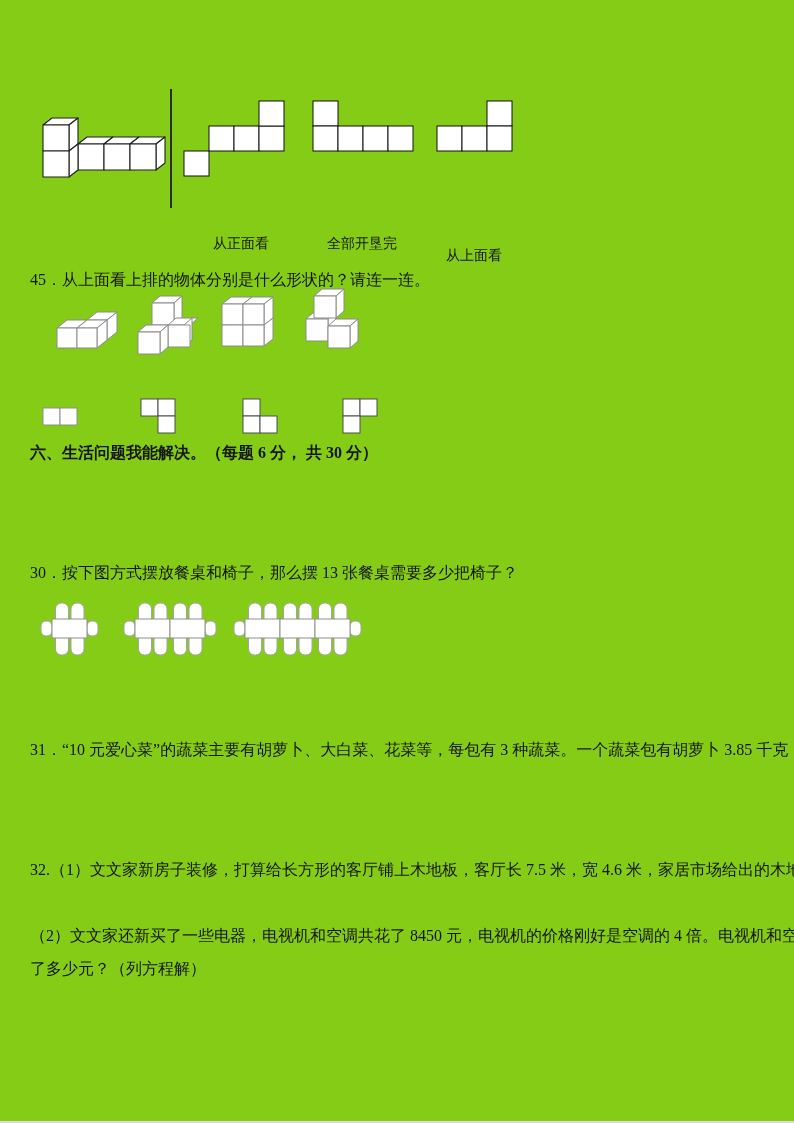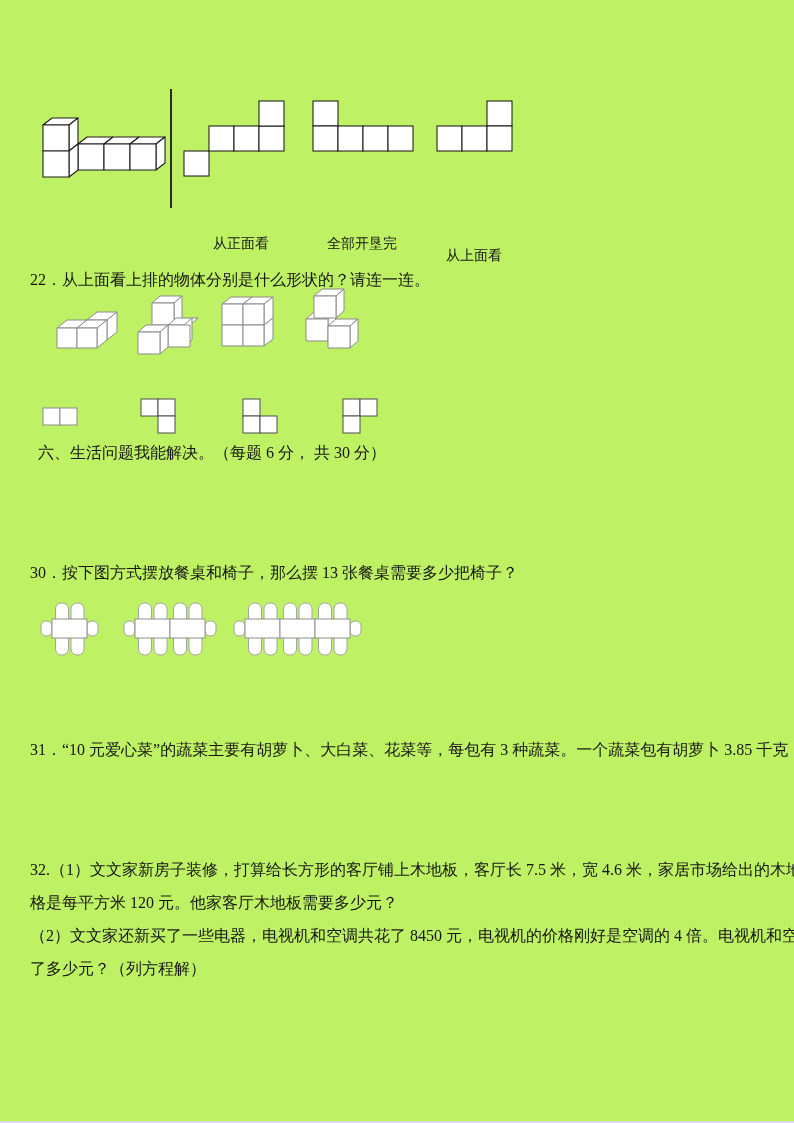--- a/index.html
+++ b/index.html
@@ -1,28 +1,28 @@
 <!DOCTYPE html>
 <html><head>
 <meta charset="utf-8">
 <style>
   html,body{margin:0;padding:0;background:#ffffff;}
   .page{
     position:relative;
     width:794px;height:1123px;
-    background:#bef264;
+    background:#84cc16;
     font-family:"Liberation Serif","DejaVu Serif",serif;
     color:#111;
     overflow:hidden;
     border-bottom:2px solid #dcdcdc;
     box-sizing:border-box;
   }
   .abs{position:absolute;}
   .txt{font-size:16px;line-height:19px;white-space:nowrap;color:#161616;}
-  .bold{font-weight:normal;margin-left:8px;}
+  .bold{font-weight:bold;}
   .viewlabel{font-size:14px;color:#161616;white-space:nowrap;}
   .divider{width:2px;background:#2b2b2b;}
   svg{display:block;}
 </style>
 </head>
 <body>
 
 <div class="page">
 
   <svg class="abs" style="left:40px;top:112px" width="135" height="70" viewBox="0 0 135 70">
@@ -68,21 +68,21 @@
         <rect x="1" y="26" width="25" height="25" fill="#ffffff" stroke="#111111" stroke-width="1"></rect>
         <rect x="26" y="26" width="25" height="25" fill="#ffffff" stroke="#111111" stroke-width="1"></rect>
         <rect x="51" y="26" width="25" height="25" fill="#ffffff" stroke="#111111" stroke-width="1"></rect>
       </svg>
     </div>
 
   <div class="abs viewlabel" style="left:213px;top:235px">从正面看</div>
   <div class="abs viewlabel" style="left:327px;top:235px">全部开垦完</div>
   <div class="abs viewlabel" style="left:446px;top:247px">从上面看</div>
 
-  <div class="abs txt" style="left:30px;top:270px">22．从上面看上排的物体分别是什么形状的？请连一连。</div>
+  <div class="abs txt" style="left:30px;top:270px">45．从上面看上排的物体分别是什么形状的？请连一连。</div>
 
   <svg class="abs" style="left:52px;top:305px" width="70" height="50" viewBox="0 0 70 50">
     <g fill="#ffffff" stroke="#8a8a8a" stroke-width="1" stroke-linejoin="round">
       <polygon points="35,15 55,15 65,7 45,7"></polygon>
       <polygon points="55,15 65,7 65,27 55,35"></polygon>
       <polygon points="5,23 25,23 35,15 15,15"></polygon>
       <polygon points="25,23 45,23 55,15 35,15"></polygon>
       <polygon points="45,23 55,15 55,35 45,43"></polygon>
       <rect x="5" y="23" width="20" height="20"></rect>
       <rect x="25" y="23" width="20" height="20"></rect>
@@ -208,17 +208,16 @@
         <rect x="118" y="20" width="11" height="15" rx="5" fill="#ffffff" stroke="#a3a3a3" stroke-width="1"></rect>
         <rect x="13" y="18" width="35" height="19" fill="#ffffff" stroke="#8f8f8f" stroke-width="1"></rect>
         <rect x="48" y="18" width="35" height="19" fill="#ffffff" stroke="#8f8f8f" stroke-width="1"></rect>
         <rect x="83" y="18" width="35" height="19" fill="#ffffff" stroke="#8f8f8f" stroke-width="1"></rect>
       </svg>
     </div>
 
   <div class="abs txt" style="left:30px;top:740px">31．“10 元爱心菜”的蔬菜主要有胡萝卜、大白菜、花菜等，每包有 3 种蔬菜。一个蔬菜包有胡萝卜 3.85 千克，大白</div>
 
   <div class="abs txt" style="left:30px;top:860px">32.（1）文文家新房子装修，打算给长方形的客厅铺上木地板，客厅长 7.5 米，宽 4.6 米，家居市场给出的木地板的价</div>
-  <div class="abs txt" style="left:30px;top:893px">格是每平方米 120 元。他家客厅木地板需要多少元？</div>
   <div class="abs txt" style="left:30px;top:926px">（2）文文家还新买了一些电器，电视机和空调共花了 8450 元，电视机的价格刚好是空调的 4 倍。电视机和空调各花</div>
   <div class="abs txt" style="left:30px;top:959px">了多少元？（列方程解）</div>
 
 </div>
 
 </body></html>

